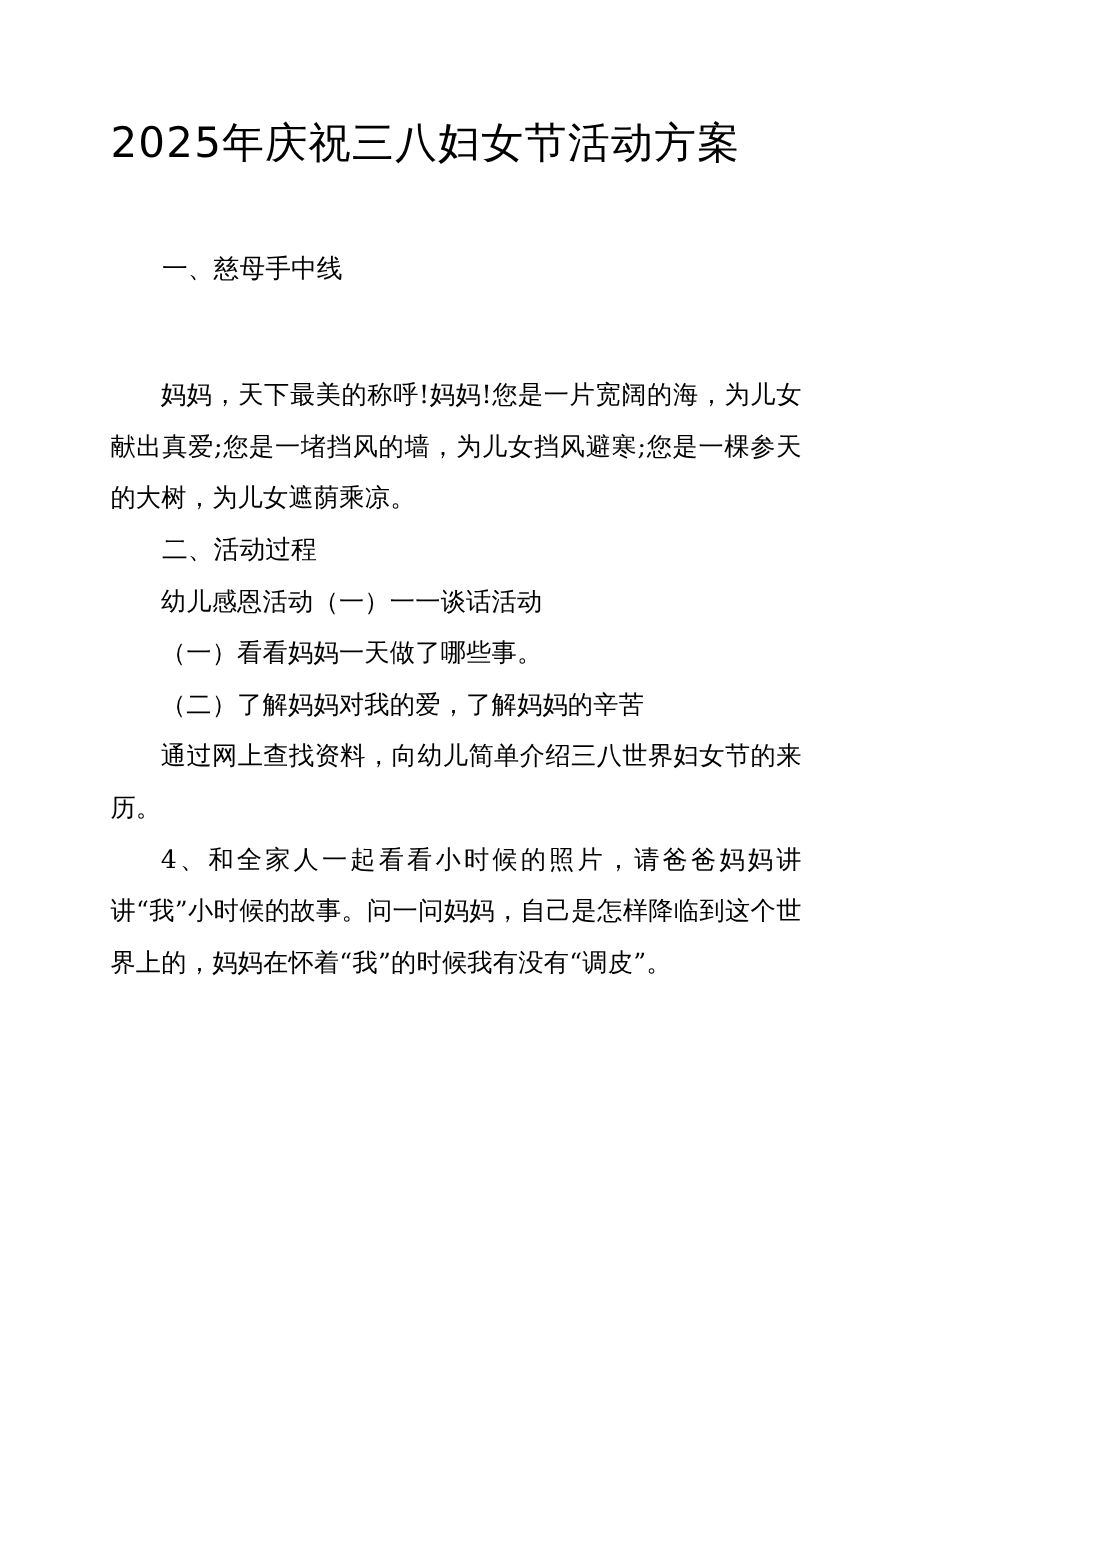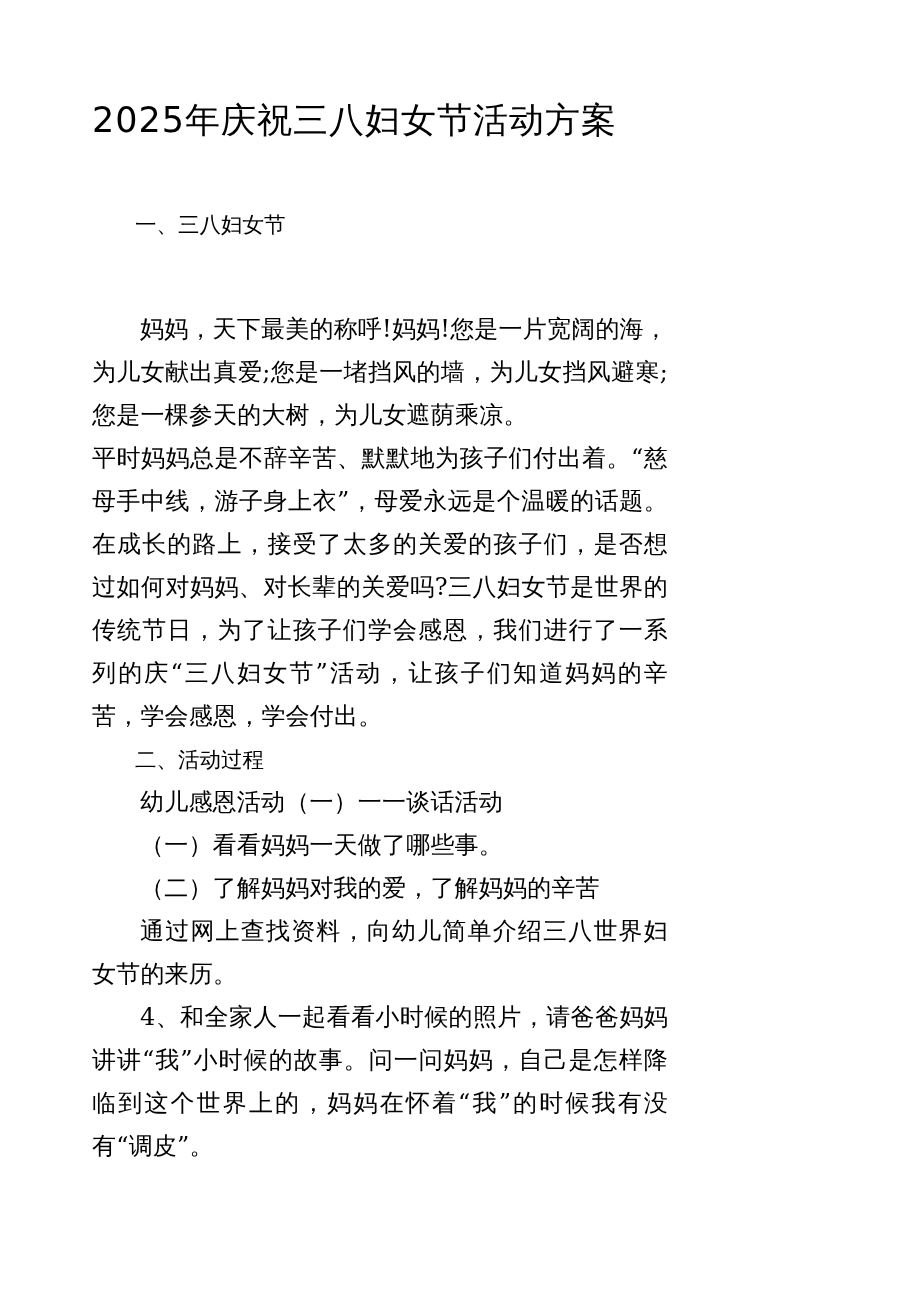--- a/index.html
+++ b/index.html
@@ -26,21 +26,21 @@
     font-size: 35px;
     font-weight: 400;
     letter-spacing: 1px;
     line-height: 1.4;
     text-align: left;
     margin: 0 0 58px 0;
     white-space: nowrap;
   }
   .para {
     font-family: "DejaVu Serif", "Liberation Serif", serif;
-    font-size: 24px;
+    font-size: 21px;
     line-height: 43px;
     text-align: justify;
     text-justify: inter-ideograph;
     margin: 0;
     letter-spacing: 0.2px;
   }
   .indent {
     text-indent: 2em;
   }
   .gap-large {
@@ -54,27 +54,26 @@
     margin: 0;
   }
 </style>
 </head>
 <body>
 
 <div class="page">
 
   <h1 class="doc-title">2025年庆祝三八妇女节活动方案</h1>
 
-  <div class="section-head">一、三八妇女节</div>
+  <div class="section-head">一、慈母手中线</div>
 
   <div class="gap-large"></div>
 
   <p class="para indent">妈妈，天下最美的称呼!妈妈!您是一片宽阔的海，为儿女献出真爱;您是一堵挡风的墙，为儿女挡风避寒;您是一棵参天的大树，为儿女遮荫乘凉。</p>
 
-  <p class="para">平时妈妈总是不辞辛苦、默默地为孩子们付出着。“慈母手中线，游子身上衣”，母爱永远是个温暖的话题。在成长的路上，接受了太多的关爱的孩子们，是否想过如何对妈妈、对长辈的关爱吗?三八妇女节是世界的传统节日，为了让孩子们学会感恩，我们进行了一系列的庆“三八妇女节”活动，让孩子们知道妈妈的辛苦，学会感恩，学会付出。</p>
 
   <div class="section-head">二、活动过程</div>
 
   <p class="para indent">幼儿感恩活动（一）一一谈话活动</p>
 
   <p class="para indent">（一）看看妈妈一天做了哪些事。</p>
 
   <p class="para indent">（二）了解妈妈对我的爱，了解妈妈的辛苦</p>
 
   <p class="para indent">通过网上查找资料，向幼儿简单介绍三八世界妇女节的来历。</p>

